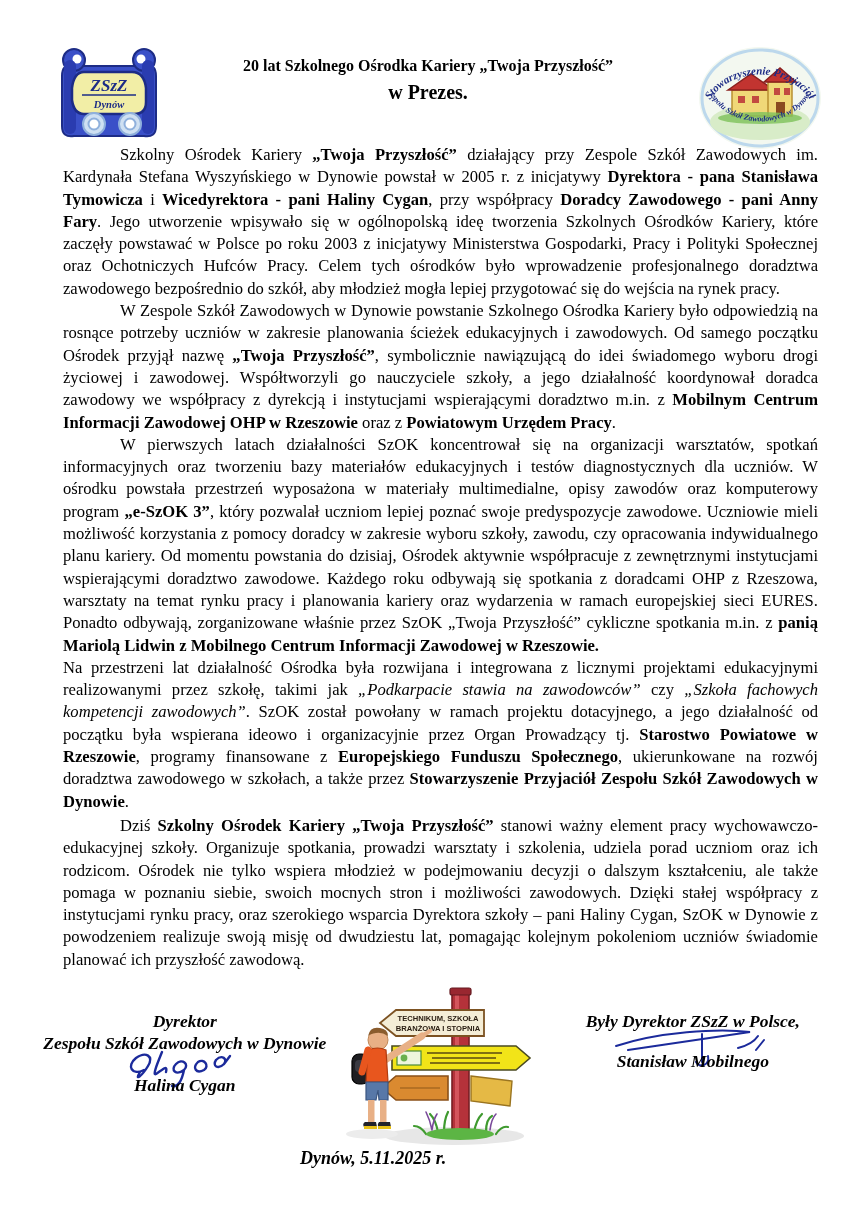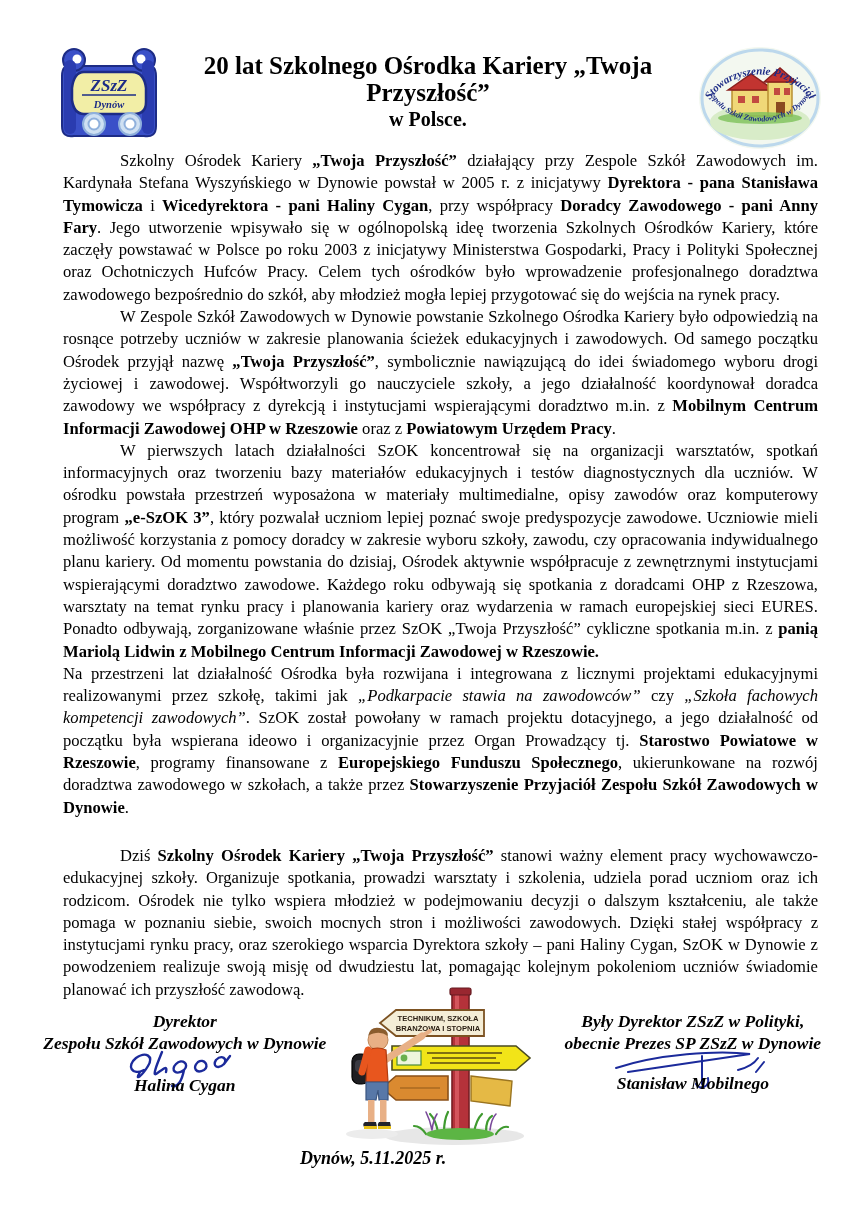--- a/index.html
+++ b/index.html
@@ -6,31 +6,31 @@
   body{
     width:868px;height:1228px;background:#ffffff;position:relative;
     font-family:"Liberation Serif", serif;color:#000;overflow:hidden;
   }
   .page{position:absolute;inset:0;}
 
   
   .header{position:absolute;top:44px;left:58px;right:44px;height:112px;display:flex;align-items:flex-start;}
   .logo-left{width:102px;height:104px;flex:0 0 auto;}
   .title-block{flex:1 1 auto;text-align:center;padding:8px 6px 0 6px;}
-  .title-l1{font-size:25px;font-weight:bold;line-height:27px;}
+  .title-l1{font-size:16px;font-weight:bold;line-height:27px;}
   .title-l2{font-size:20px;font-weight:bold;line-height:26px;}
   .title-l3{font-size:20px;font-weight:bold;line-height:26px;}
   .logo-right{width:128px;height:108px;flex:0 0 auto;}
 
   
-  .doc-body{position:absolute;top:150px;left:63px;right:50px;
+  .doc-body{position:absolute;top:144px;left:63px;right:50px;
     font-size:16.6px;line-height:22.3px;text-align:justify;}
   .doc-body p{margin:0;}
   .doc-body p.indent{text-indent:57px;}
-  .doc-body p.gap-before{margin-top:26px;}
+  .doc-body p.gap-before{margin-top:2px;}
 
   
   .sig-row{position:absolute;top:1008px;left:36px;right:30px;display:flex;align-items:flex-start;}
   .sig-col{font-weight:bold;font-style:italic;font-size:17.5px;line-height:22px;text-align:center;position:relative;}
   .sig-left{width:330px;padding-top:2px;}
   .sig-right{width:322px;padding-top:2px;}
   .sig-center{width:214px;flex:0 0 auto;margin-top:-24px;text-decoration:underline;}
   .sig-scribble{position:relative;height:34px;}
   .sig-scribble svg{position:absolute;left:50%;transform:translateX(-50%);top:-8px;}
   .sig-name{position:relative;z-index:2;margin-top:-14px;font-style:italic;}
@@ -64,21 +64,21 @@
 
         <circle cx="36" cy="80" r="11" fill="#cfe0f2" stroke="#8fb0dc" stroke-width="2"></circle>
         <circle cx="36" cy="80" r="5.5" fill="#ffffff" stroke="#8fb0dc" stroke-width="2"></circle>
         <circle cx="72" cy="80" r="11" fill="#cfe0f2" stroke="#8fb0dc" stroke-width="2"></circle>
         <circle cx="72" cy="80" r="5.5" fill="#ffffff" stroke="#8fb0dc" stroke-width="2"></circle>
       </svg>
     </div>
 
     <div class="title-block">
       <div class="title-l1">20 lat Szkolnego Ośrodka Kariery „Twoja Przyszłość”</div>
-      <div class="title-l3">w Polsce.</div>
+      <div class="title-l3">w Prezes.</div>
     </div>
 
     <div class="logo-right">
       <svg width="128" height="108" viewBox="0 0 128 108">
         <defs>
           <path id="arcTop" d="M 12,60 A 56,47 0 0 1 116,60"></path>
           <path id="arcBottom" d="M 14,50 A 54,44 0 0 0 114,50"></path>
         </defs>
         <ellipse cx="64" cy="54" rx="61" ry="51" fill="#f3f8f0"></ellipse>
         <ellipse cx="64" cy="54" rx="58" ry="48" fill="none" stroke="#bcd8ec" stroke-width="3"></ellipse>
@@ -195,22 +195,21 @@
 
           <path d="M31,138 L42,138 L43,143 L30,143 Q28,140 31,138 Z" fill="#22222a"></path>
           <rect x="30" y="142" width="13" height="3" fill="#e8c018"></rect>
           <path d="M45,138 L56,138 L57,143 L44,143 Q43,140 45,138 Z" fill="#22222a"></path>
           <rect x="44" y="142" width="13" height="3" fill="#e8c018"></rect>
         </g>
       </svg>
     </div>
 
     <div class="sig-col sig-right">
-      <div>Były Dyrektor ZSzZ w Polityki,</div>
-      <div>obecnie Prezes SP ZSzZ w Dynowie</div>
+      <div>Były Dyrektor ZSzZ w Polsce,</div>
       <div class="sig-scribble">
         <svg width="190" height="50" viewBox="0 0 190 50">
           <g fill="none" stroke="#1b2a9b" stroke-width="2" stroke-linecap="round">
             <path d="M18,22 C60,8 120,4 152,8 L30,26"></path>
             <path d="M104,10 L104,38 M98,38 C101,44 112,42 110,32"></path>
             <path d="M140,24 C148,22 156,18 160,12 M158,26 L166,16"></path>
           </g>
         </svg>
       </div>
       <div class="sig-name">Stanisław Mobilnego</div>

